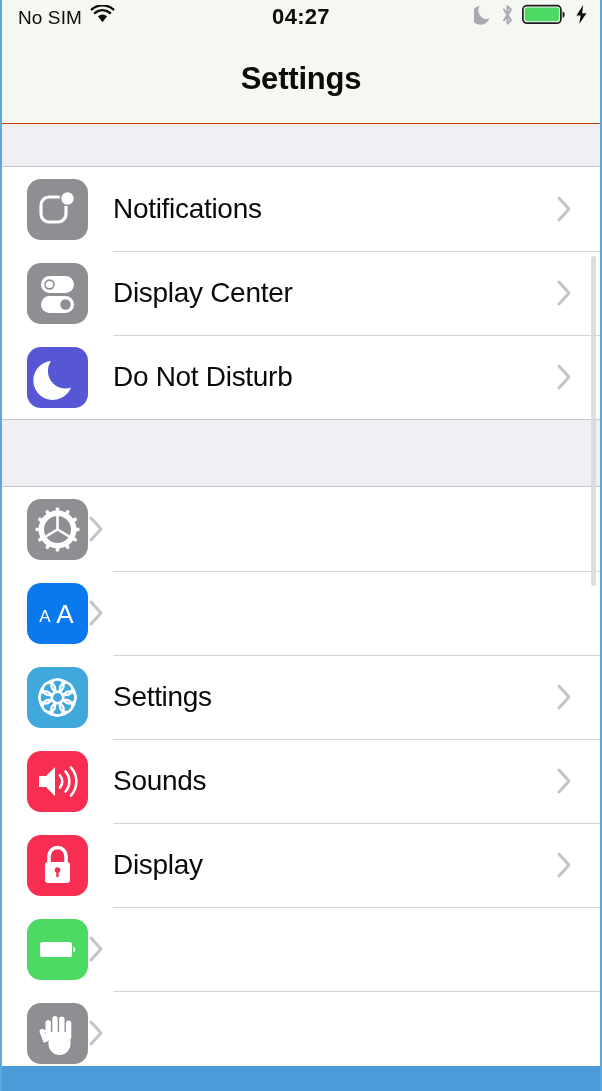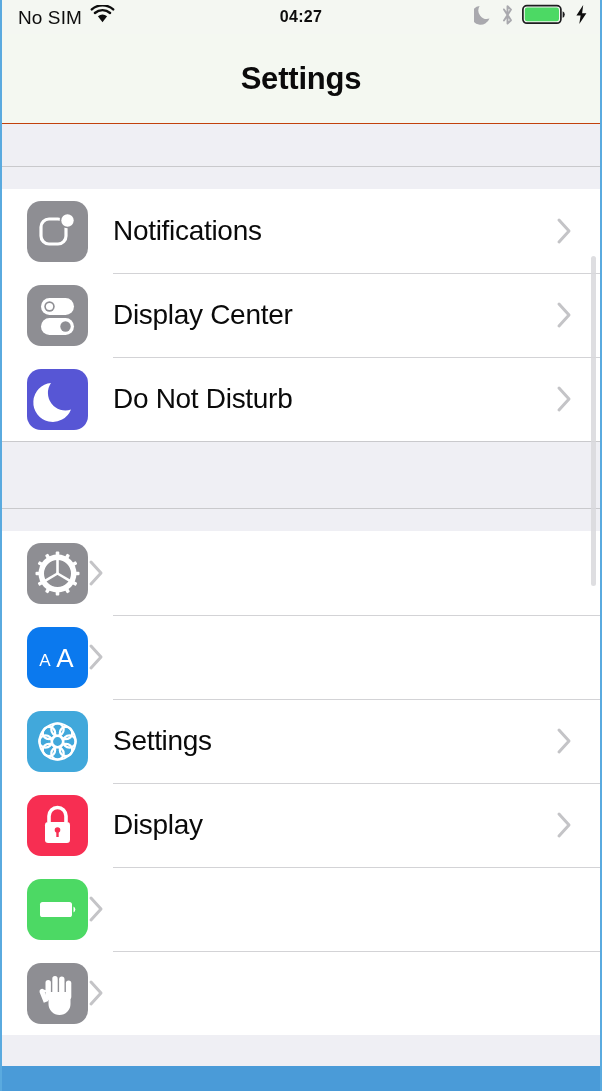--- a/index.html
+++ b/index.html
@@ -35,21 +35,21 @@
     font-size: 19px;
     font-weight: 400;
     color: #101010;
     letter-spacing: 0.1px;
   }
   .sb-left { display: flex; align-items: flex-end; gap: 8px; }
   .sb-center {
     position: absolute;
     left: 0; right: 0;
     text-align: center;
-    font-size: 16px;
+    font-size: 22px;
     font-weight: 700;
     color: #0d0d0d;
     letter-spacing: 0.3px;
     pointer-events: none;
   }
   .sb-right {
     margin-left: auto;
     display: flex;
     align-items: center;
     gap: 7px;
@@ -84,21 +84,20 @@
 
   .group-gap {
     background: #efeff4;
     border-bottom: 1px solid #c9c9cc;
   }
   .group-gap.first { height: 43px; border-top: none; }
   .group-gap.second { height: 68px; border-top: 1px solid #c9c9cc; }
 
   .group {
     background: #a16207;
-    margin-top: 22px;
   }
 
   .row {
     display: flex;
     align-items: center;
     height: 84px;
     background: #ffffff;
     padding-left: 25px;
     position: relative;
     cursor: default;
@@ -340,20 +339,38 @@
           </svg>
         </div>
         <div class="row-label">Settings</div>
         <div class="chevron">
           <svg width="16" height="28" viewBox="0 0 16 28">
             <path d="M3 3 L13 14 L3 25" stroke="#c4c4c7" stroke-width="3" fill="none" stroke-linecap="round" stroke-linejoin="round"></path>
           </svg>
         </div>
       </div>
 
+      <div class="row">
+        <div class="row-icon" style="background:#F72E52;">
+          <svg width="61" height="61" viewBox="0 0 61 61">
+            <path d="M12 25 H19 L28 16 V45 L19 36 H12 Z" fill="#ffffff"></path>
+            <g fill="none" stroke="#ffffff" stroke-width="2.6" stroke-linecap="round">
+              <path d="M33 24.5 a9 9 0 0 1 0 12"></path>
+              <path d="M38.5 20.5 a15 15 0 0 1 0 20"></path>
+              <path d="M44 16.5 a21 21 0 0 1 0 28"></path>
+            </g>
+          </svg>
+        </div>
+        <div class="row-label">Sounds</div>
+        <div class="chevron">
+          <svg width="16" height="28" viewBox="0 0 16 28">
+            <path d="M3 3 L13 14 L3 25" stroke="#c4c4c7" stroke-width="3" fill="none" stroke-linecap="round" stroke-linejoin="round"></path>
+          </svg>
+        </div>
+      </div>
 
       <div class="row">
         <div class="row-icon" style="background:#F72E52;">
           <svg width="61" height="61" viewBox="0 0 61 61">
             <path d="M22 27 V21 a8.5 8.5 0 0 1 17 0 V27" fill="none" stroke="#ffffff" stroke-width="3.6"></path>
             <rect x="18" y="27" width="25" height="21" rx="3.2" ry="3.2" fill="#ffffff"></rect>
             <circle cx="30.5" cy="35" r="2.8" fill="#F72E52"></circle>
             <rect x="29.3" y="35" width="2.4" height="7" fill="#F72E52"></rect>
           </svg>
         </div>

